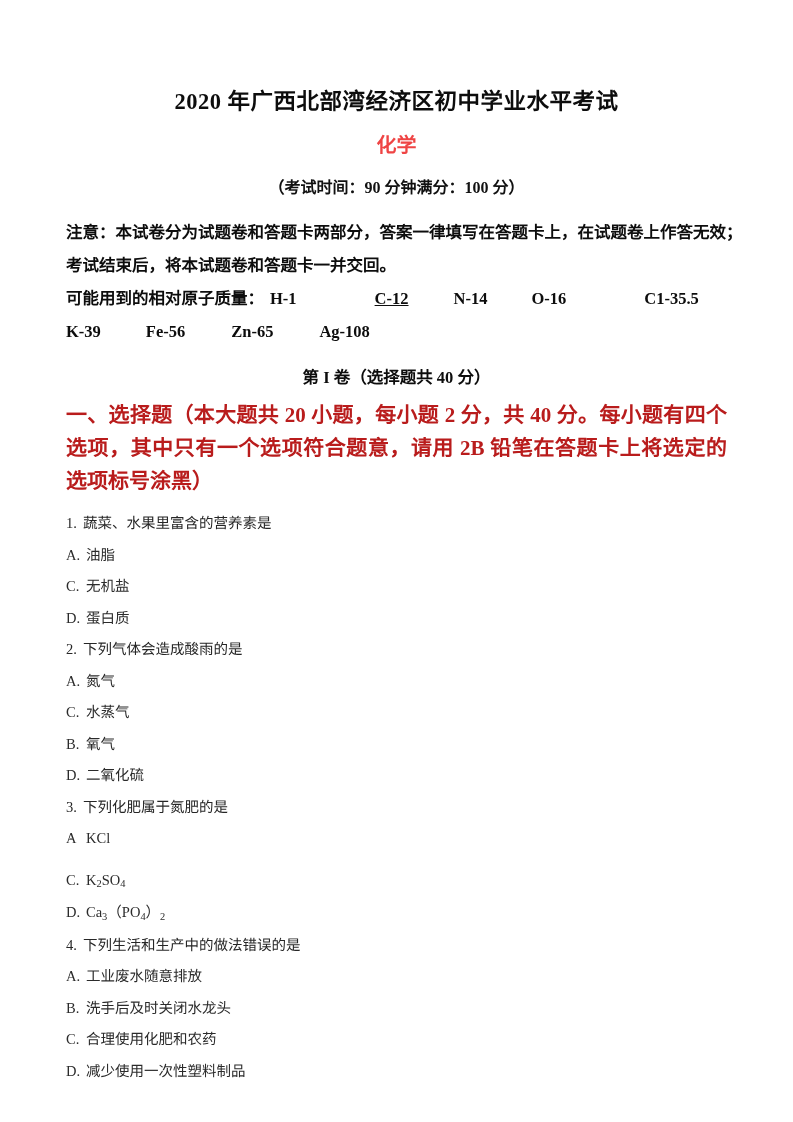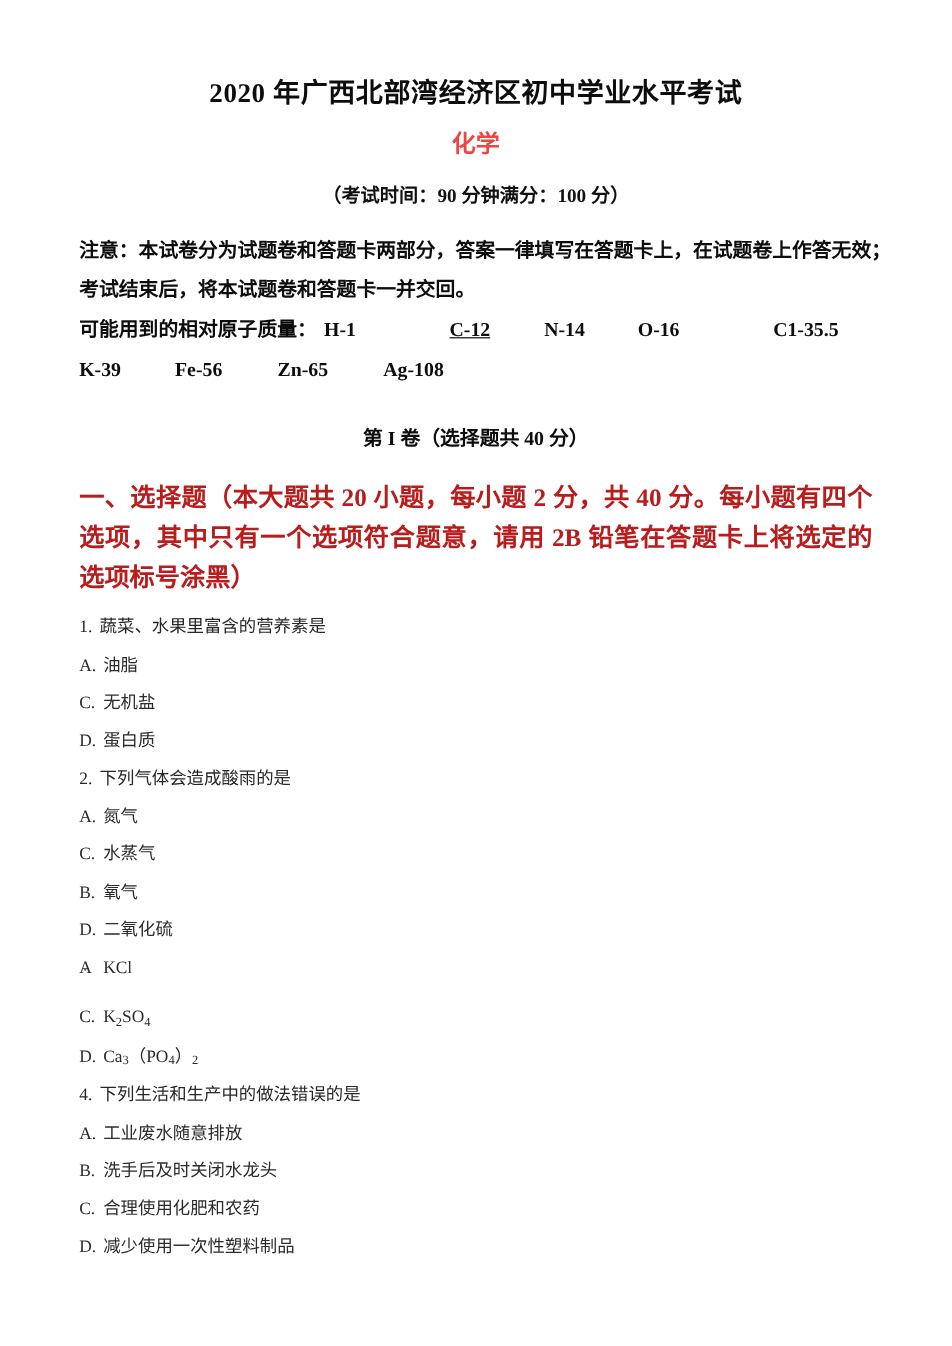--- a/index.html
+++ b/index.html
@@ -25,21 +25,21 @@
     overflow: hidden;
   }
 
   
   .doc-title {
     text-align: center;
     font-weight: bold;
     font-size: 22.5px;
     letter-spacing: 0.5px;
     margin: 0;
-    padding-top: 64px;
+    padding-top: 88px;
     line-height: 1.25;
     color: #0d0d0d;
   }
   .doc-subject {
     text-align: center;
     font-weight: bold;
     font-size: 20px;
     margin: 0;
     padding-top: 17px;
     line-height: 1.25;
@@ -89,21 +89,21 @@
   .am-row2 .am-k  { margin-left: 0; }
   .am-row2 .am-fe { margin-left: 45px; }
   .am-row2 .am-zn { margin-left: 46px; }
   .am-row2 .am-ag { margin-left: 46px; }
 
   
   .part-header {
     text-align: center;
     font-weight: bold;
     font-size: 16.5px;
-    margin: 16px;
+    margin: 4px;
     padding-top: 14px;
     line-height: 1.4;
     color: #0d0d0d;
   }
   .section-intro {
     font-weight: bold;
     font-size: 21px;
     line-height: 33px;
     margin: 0;
     padding-top: 6px;
@@ -191,20 +191,21 @@
         <p class="q-option"><span class="opt-letter">D.</span><span>蛋白质</span></p>
       </div>
       <div class="question-block">
         <p class="q-stem"><span class="q-num">2.</span><span>下列气体会造成酸雨的是</span></p>
         <p class="q-option"><span class="opt-letter">A.</span><span>氮气</span></p>
         <p class="q-option"><span class="opt-letter">C.</span><span>水蒸气</span></p>
         <p class="q-option"><span class="opt-letter">B.</span><span>氧气</span></p>
         <p class="q-option"><span class="opt-letter">D.</span><span>二氧化硫</span></p>
       </div>
       <div class="question-block">
+        <p class="q-stem"><span class="q-num">3.</span><span>下列化肥属于氮肥的是</span></p>
         <p class="q-option opt-gap-after"><span class="opt-letter opt-artifact">A<span class="stray-dot"></span></span><span>KCl</span></p>
         <p class="q-option"><span class="opt-letter">C.</span><span>K<sub>2</sub>SO<sub>4</sub></span></p>
         <p class="q-option"><span class="opt-letter">D.</span><span>Ca<sub>3</sub>（PO<sub>4</sub>）<sub>2</sub></span></p>
       </div>
       <div class="question-block">
         <p class="q-stem"><span class="q-num">4.</span><span>下列生活和生产中的做法错误的是</span></p>
         <p class="q-option"><span class="opt-letter">A.</span><span>工业废水随意排放</span></p>
         <p class="q-option"><span class="opt-letter">B.</span><span>洗手后及时关闭水龙头</span></p>
         <p class="q-option"><span class="opt-letter">C.</span><span>合理使用化肥和农药</span></p>
         <p class="q-option"><span class="opt-letter">D.</span><span>减少使用一次性塑料制品</span></p>

